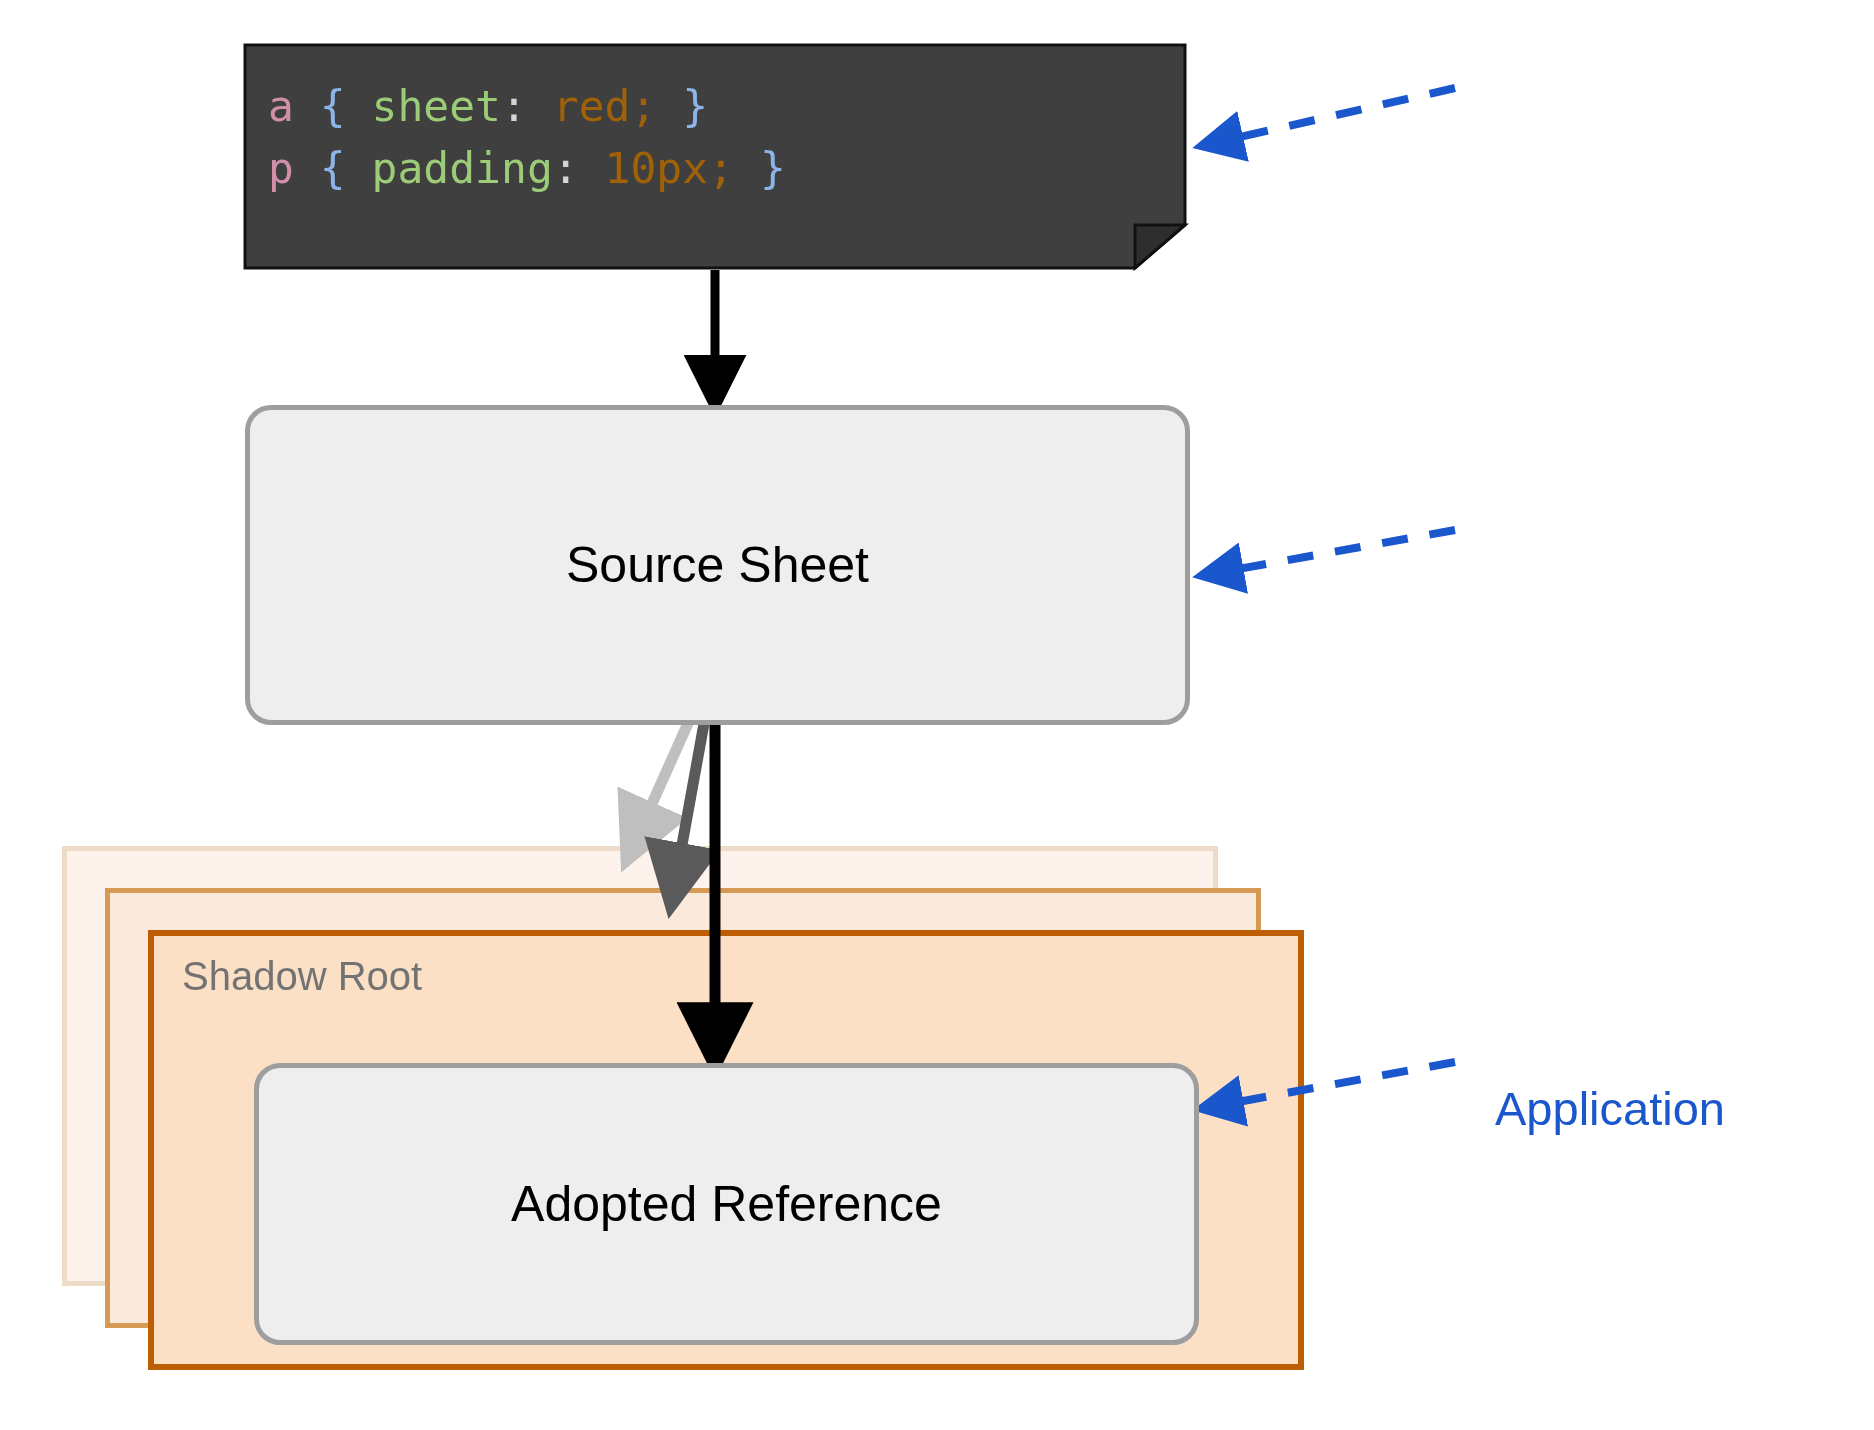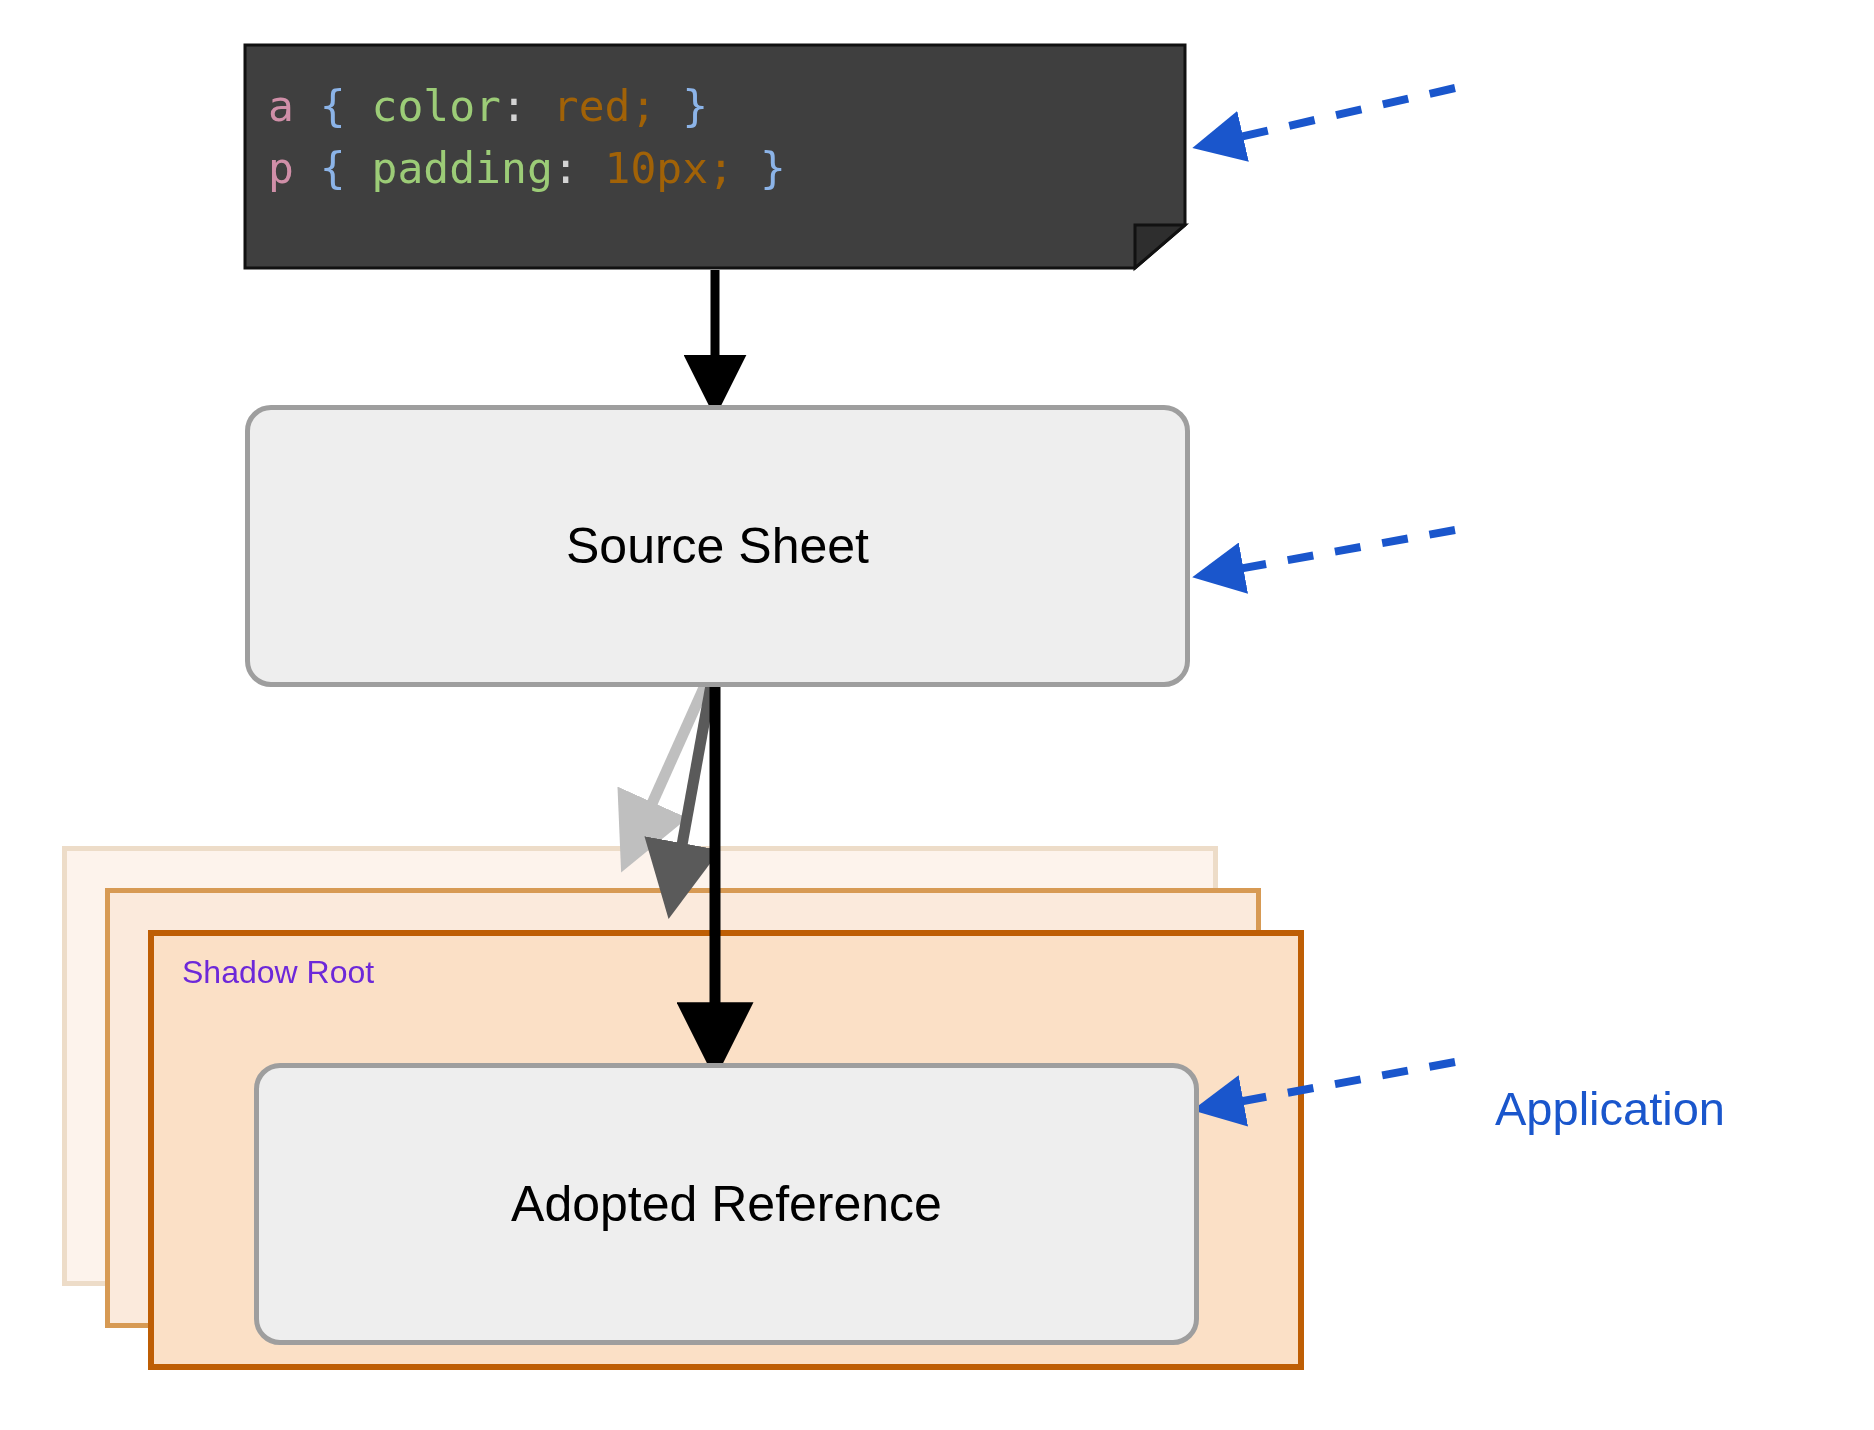--- a/index.html
+++ b/index.html
@@ -90,22 +90,22 @@
   .sr-front {
     left: 148px; top: 930px;  width: 1156px; height: 440px;
     background: #fbe0c6;
     border: 6px solid #be5e04;
   }
   .sr-label {
     position: absolute;
     left: 182px;
     top: 954px;
     font-family: "Liberation Sans", sans-serif;
-    font-size: 32px;
-    color: #6d28d9;
+    font-size: 40px;
+    color: #737373;
     white-space: nowrap;
   }
 
   
   .anno-label {
     position: absolute;
     font-family: "Liberation Sans", sans-serif;
     font-size: 47px;
     color: #1a56cc;
     white-space: nowrap;
@@ -146,24 +146,24 @@
 
     <line x1="715" y1="663" x2="629" y2="855" stroke="#bfbfbf" stroke-width="11" marker-end="url(#ah-lgray)"></line>
     <line x1="715" y1="663" x2="672" y2="900" stroke="#5a5a5a" stroke-width="11" marker-end="url(#ah-dgray)"></line>
     <line x1="715" y1="663" x2="715" y2="1060" stroke="#000000" stroke-width="11" marker-end="url(#ah-black)"></line>
 
     <line x1="1455" y1="88" x2="1205" y2="145" stroke="#1a56cc" stroke-width="8" stroke-dasharray="26 22" marker-end="url(#ah-blue)"></line>
     <line x1="1455" y1="530" x2="1205" y2="575" stroke="#1a56cc" stroke-width="8" stroke-dasharray="26 22" marker-end="url(#ah-blue)"></line>
     <line x1="1455" y1="1062" x2="1205" y2="1108" stroke="#1a56cc" stroke-width="8" stroke-dasharray="26 22" marker-end="url(#ah-blue)"></line>
   </svg>
 
-  <div class="code-note-text"><span><span class="tok-sel">a</span> <span class="tok-brace">{</span> <span class="tok-prop">color</span><span class="tok-punc">:</span> <span class="tok-val">red;</span> <span class="tok-brace">}</span></span>
+  <div class="code-note-text"><span><span class="tok-sel">a</span> <span class="tok-brace">{</span> <span class="tok-prop">sheet</span><span class="tok-punc">:</span> <span class="tok-val">red;</span> <span class="tok-brace">}</span></span>
 <span><span class="tok-sel">p</span> <span class="tok-brace">{</span> <span class="tok-prop">padding</span><span class="tok-punc">:</span> <span class="tok-val">10px;</span> <span class="tok-brace">}</span></span></div>
 
-  <div class="node-box" style="left:245px; top:405px; width:945px; height:282px;">
+  <div class="node-box" style="left:245px; top:405px; width:945px; height:320px;">
     <div class="node-title">Source Sheet</div>
   </div>
 
   <div class="node-box" style="left:254px; top:1063px; width:945px; height:282px;">
     <div class="node-title">Adopted Reference</div>
   </div>
 
   <div class="anno-label" style="left:1495px; top:1081px;">Application</div>
 
 </div>

